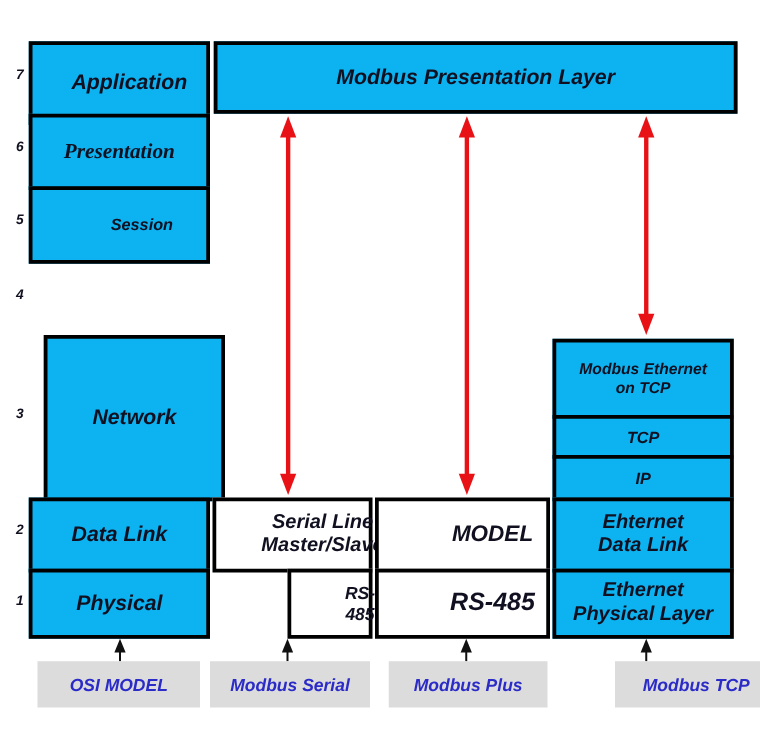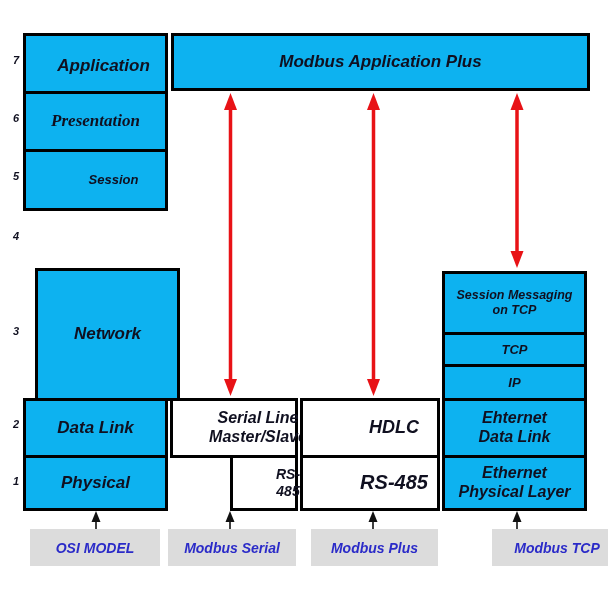--- a/index.html
+++ b/index.html
@@ -113,30 +113,30 @@
   <div class="lnum" style="top:418px">2</div>
   <div class="lnum" style="top:475px">1</div>
 
   <div class="box r-app">Application</div>
   <div class="box r-pre">Presentation</div>
   <div class="box r-ses">Session</div>
   <div class="box r-net">Network</div>
   <div class="box r-dl">Data Link</div>
   <div class="box r-phy">Physical</div>
 
-  <div class="box top-bar">Modbus Application Plus</div>
+  <div class="box top-bar">Modbus Presentation Layer</div>
 
   <div class="box white serial-dl">Serial Line
 Master/Slave</div>
   <div class="box white rs485a">RS-485</div>
 
-  <div class="box white hdlc">HDLC</div>
+  <div class="box white hdlc">MODEL</div>
   <div class="box white rs485b">RS-485</div>
 
-  <div class="box msg">Session Messaging
+  <div class="box msg">Modbus Ethernet
 on TCP</div>
   <div class="box tcp">TCP</div>
   <div class="box ip">IP</div>
   <div class="box eth-dl">Ehternet
 Data Link</div>
   <div class="box eth-ph">Ethernet
 Physical Layer</div>
 
   <svg id="arrows" viewBox="0 0 608 589" xmlns="http://www.w3.org/2000/svg">
 

